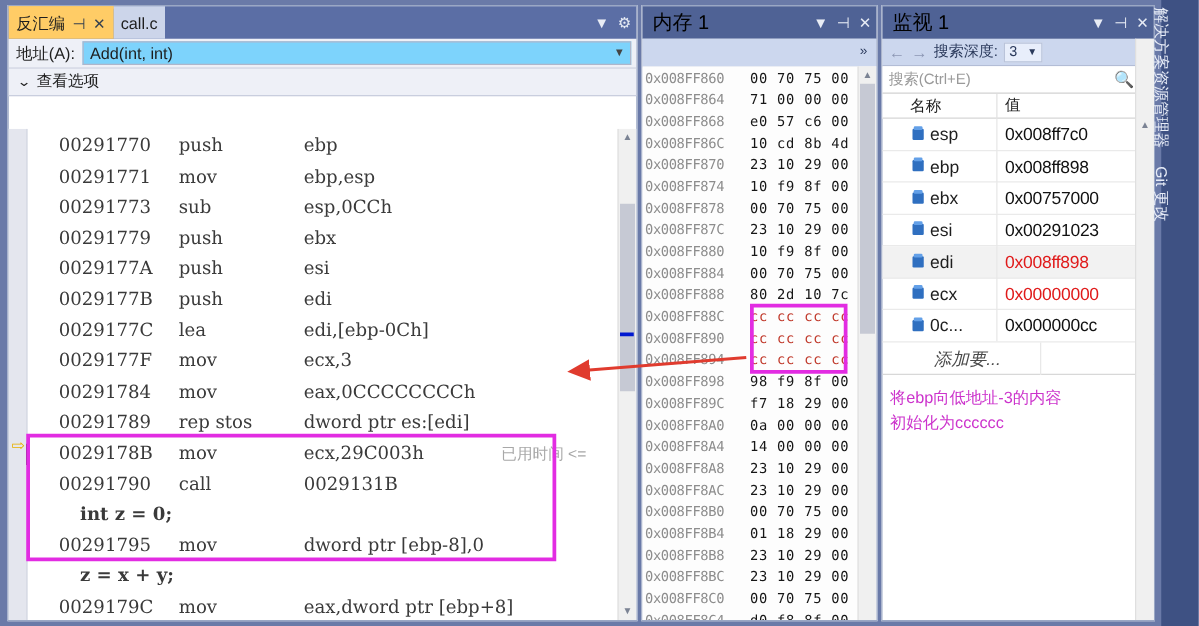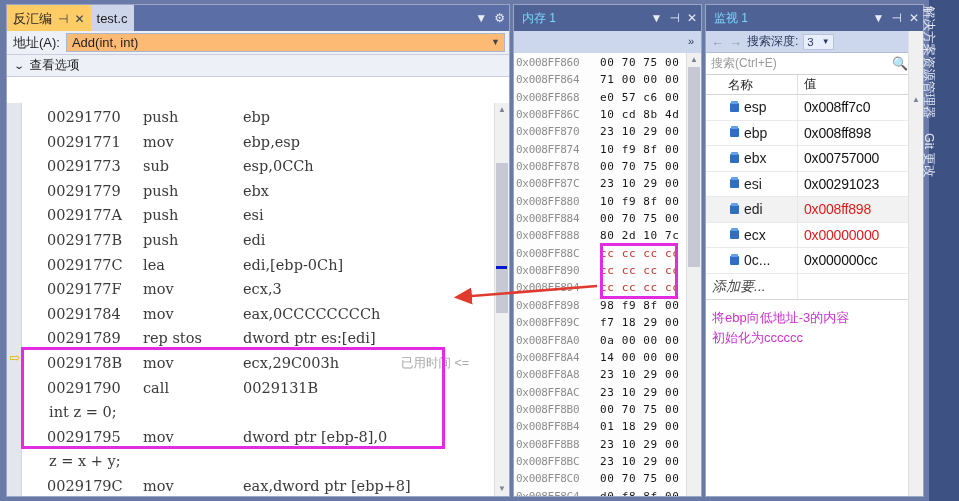--- a/index.html
+++ b/index.html
@@ -49,22 +49,22 @@
   .tab-active-orange {
     background: #ffcc66;
     color: #1e1e1e;
     border-top: 2px solid #ffcc66;
   }
   .tab-inactive-light {
     background: #ccd5ea;
     color: #1e1e1e;
   }
   .tab-title-plain {
-    color: #7dd3fc;
-    font-size: 12px;
+    color: #000000;
+    font-size: 16px;
     padding-left: 8px;
     white-space: nowrap;
   }
   .tabicon {
     display: inline-block;
     margin-left: 6px;
     color: #35404f;
     font-size: 12px;
     line-height: 1;
     cursor: pointer;
@@ -101,21 +101,21 @@
   }
   .addr-label {
     font-size: 13px;
     color: #1e1e1e;
     padding: 0 6px 0 2px;
     white-space: nowrap;
   }
   .addr-combo {
     flex: 1;
     height: 19px;
-    background: #fdba74;
+    background: #7dd3fc;
     border: 1px solid #aeb6cb;
     display: flex;
     align-items: center;
     box-sizing: border-box;
     position: relative;
     font-size: 13px;
     padding-left: 5px;
   }
   .addr-combo .caretbtn {
     position: absolute; right: 4px; top: 3px;
@@ -162,21 +162,21 @@
   }
   .cl {
     height: 24.6px;
     line-height: 24.6px;
     display: flex;
     position: relative;
   }
   .cl .a { width: 96px; flex: none; padding-left: 26px; }
   .cl .m { width: 100px; flex: none; }
   .cl .o { flex: 1; }
-  .cl.src .srctext { padding-left: 28px; }
+  .cl.src .srctext { padding-left: 43px; font-weight: bold; }
   .elapsed {
     color: #a8a8a8;
     font-family: "Liberation Sans", sans-serif;
     font-size: 12.5px;
     position: absolute;
     left: 380px;
     top: 0;
   }
   .exec-arrow {
     position: absolute;
@@ -347,26 +347,26 @@
   .cube:after {
     content: "";
     position: absolute; left: 1px; top: -2px;
     width: 7px; height: 3px;
     background: #63a0e8;
     border-radius: 1px;
   }
   .addrow {
     height: 26px;
     display: flex;
-    align-items: center;
     border-bottom: 1px solid #d8d8d8;
     font-size: 14px;
     color: #4a4a4a;
     font-style: italic;
     box-sizing: border-box;
+    padding-left: 35px;
   }
   .addrow .wname { width: 92px; padding-left: 6px; box-sizing: border-box; border-right: 1px solid #e8e8e8; height: 26px; line-height: 26px;}
   .note {
     padding: 8px 6px 0 6px;
     color: #cc33cc;
     font-size: 13px;
     line-height: 20px;
   }
 
   
@@ -401,21 +401,21 @@
 <div class="app">
 
   <div class="panel" id="disasm">
     <div class="panel-titlebar">
       <div class="tab tab-active-orange">
         <span>反汇编</span>
         <span class="tabicon">⊣</span>
         <span class="tabicon">✕</span>
       </div>
       <div class="tab tab-inactive-light">
-        <span>test.c</span>
+        <span>call.c</span>
       </div>
       <div class="titlebar-right">
         <span>▼</span>
         <span>⚙</span>
       </div>
     </div>
 
     <div class="addr-row">
       <div class="addr-label">地址(A):</div>
       <div class="addr-combo">

